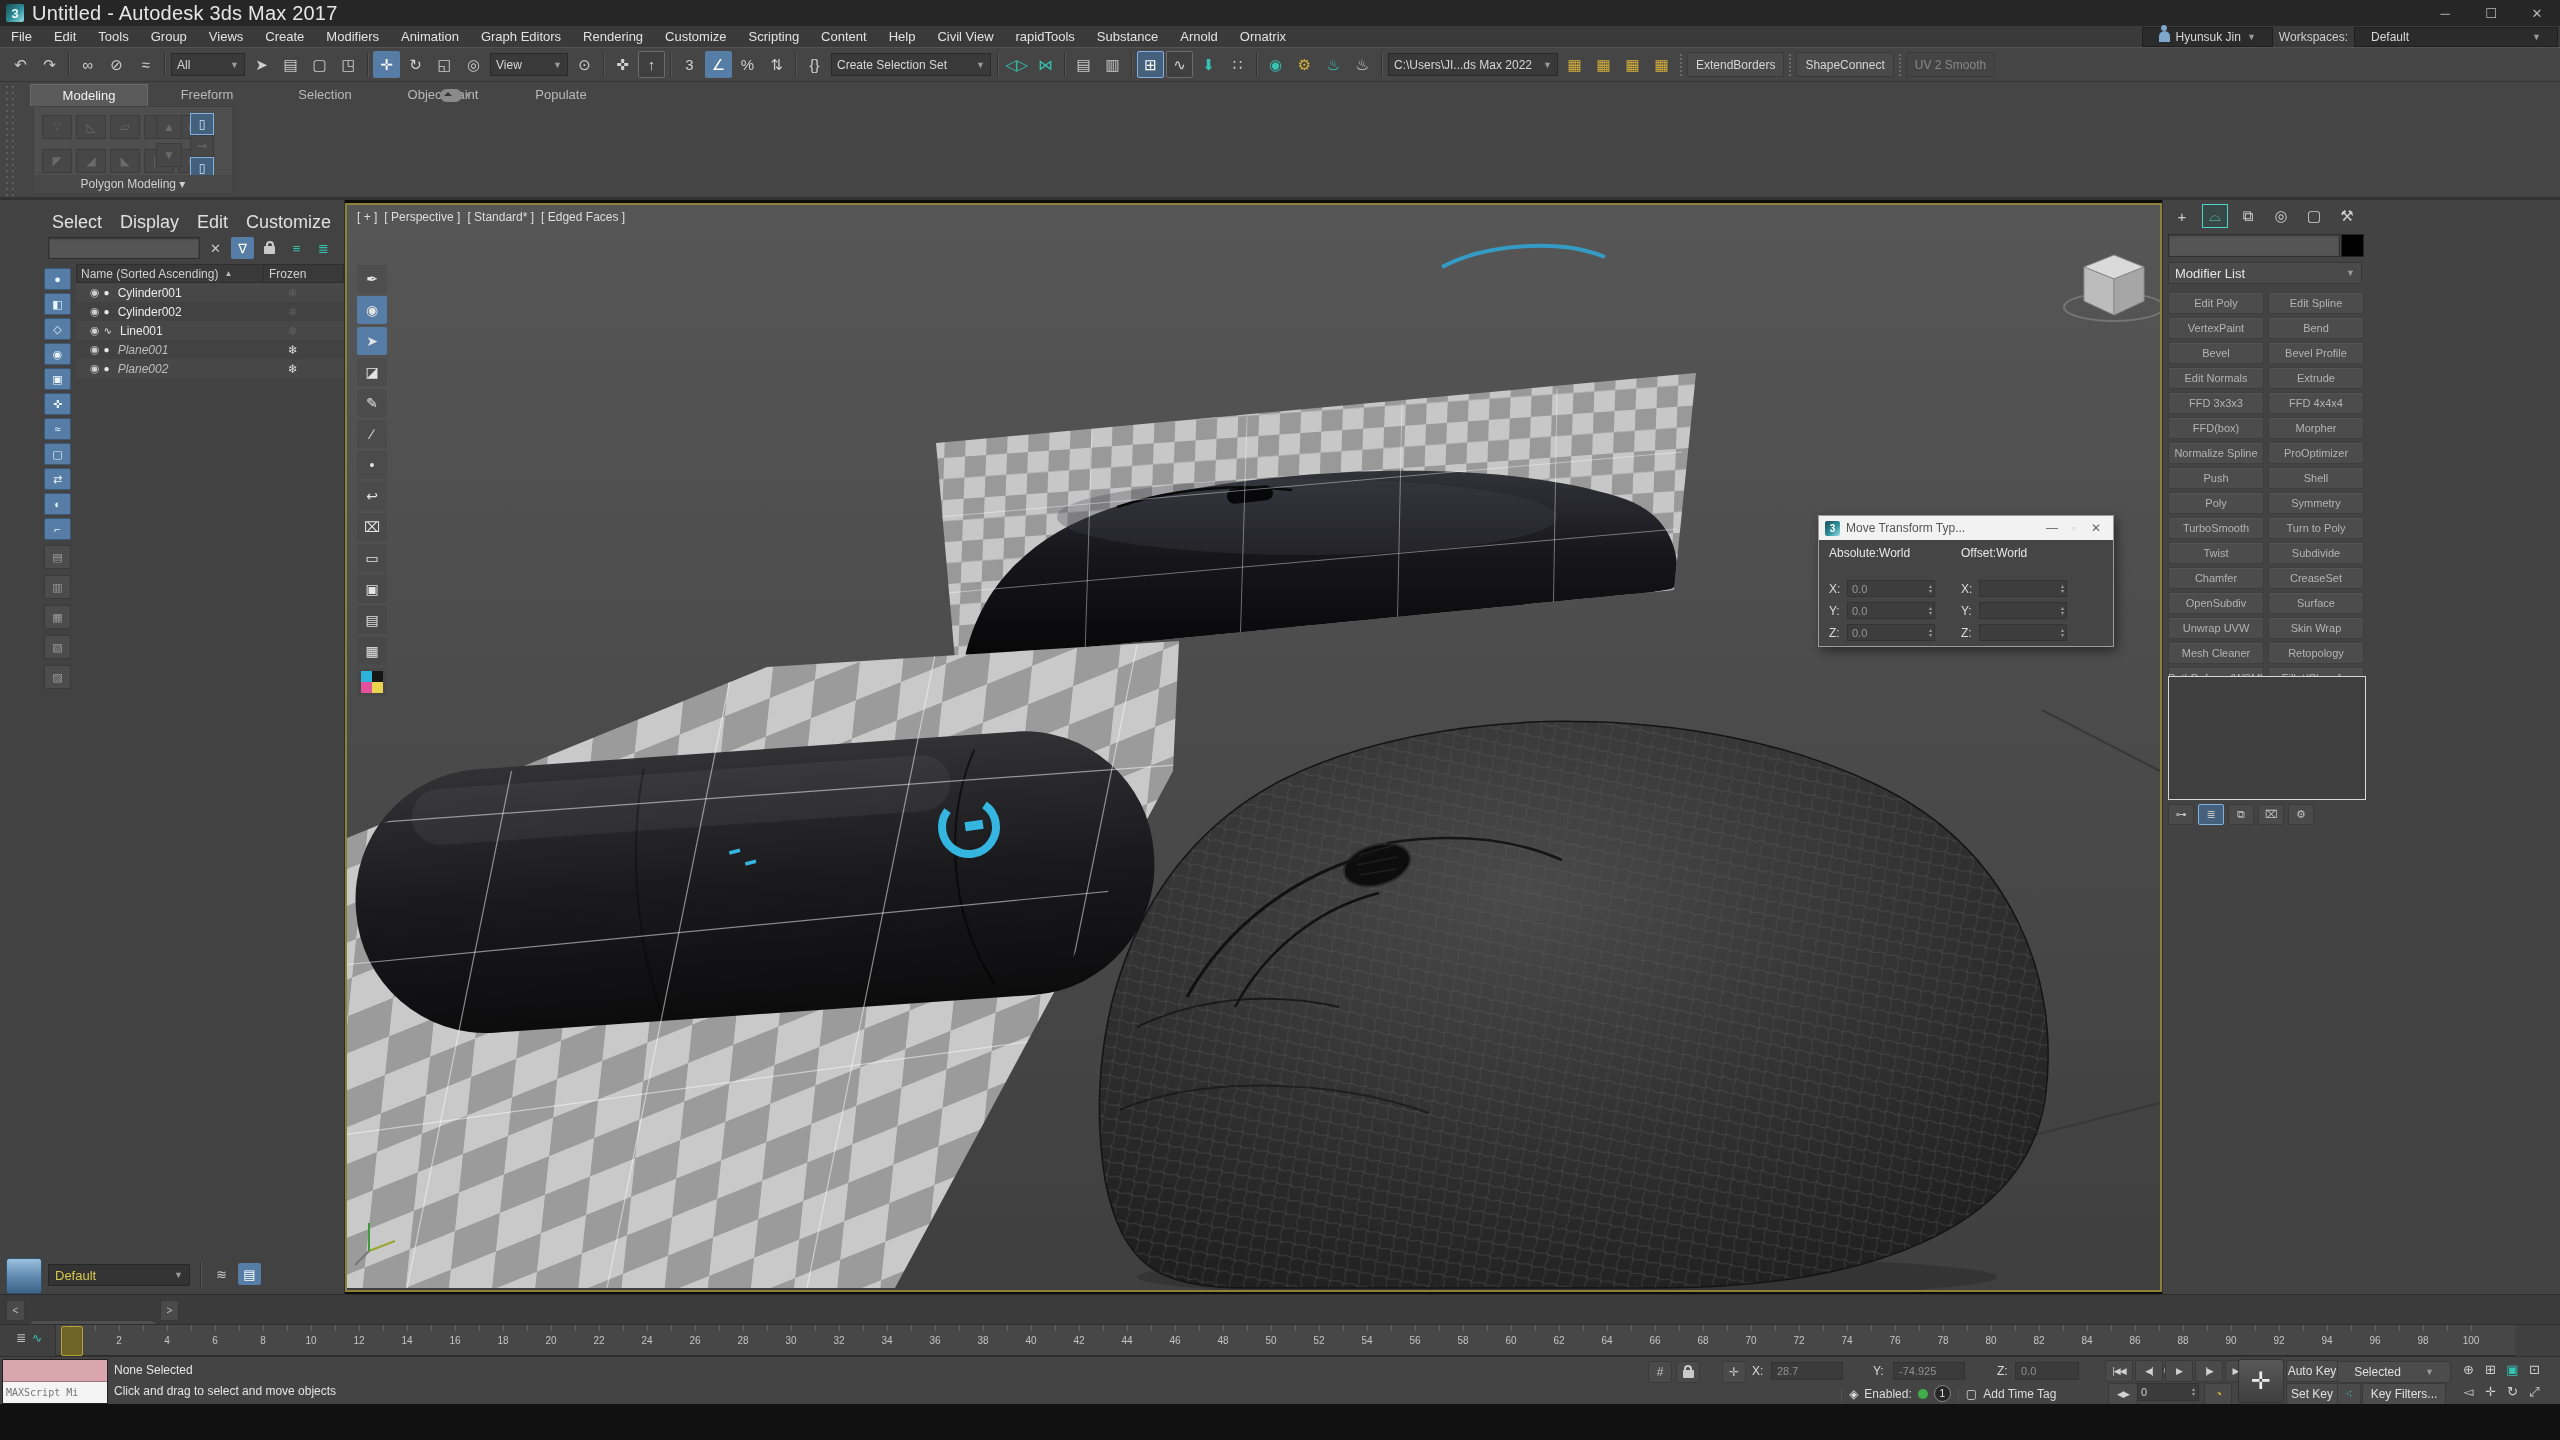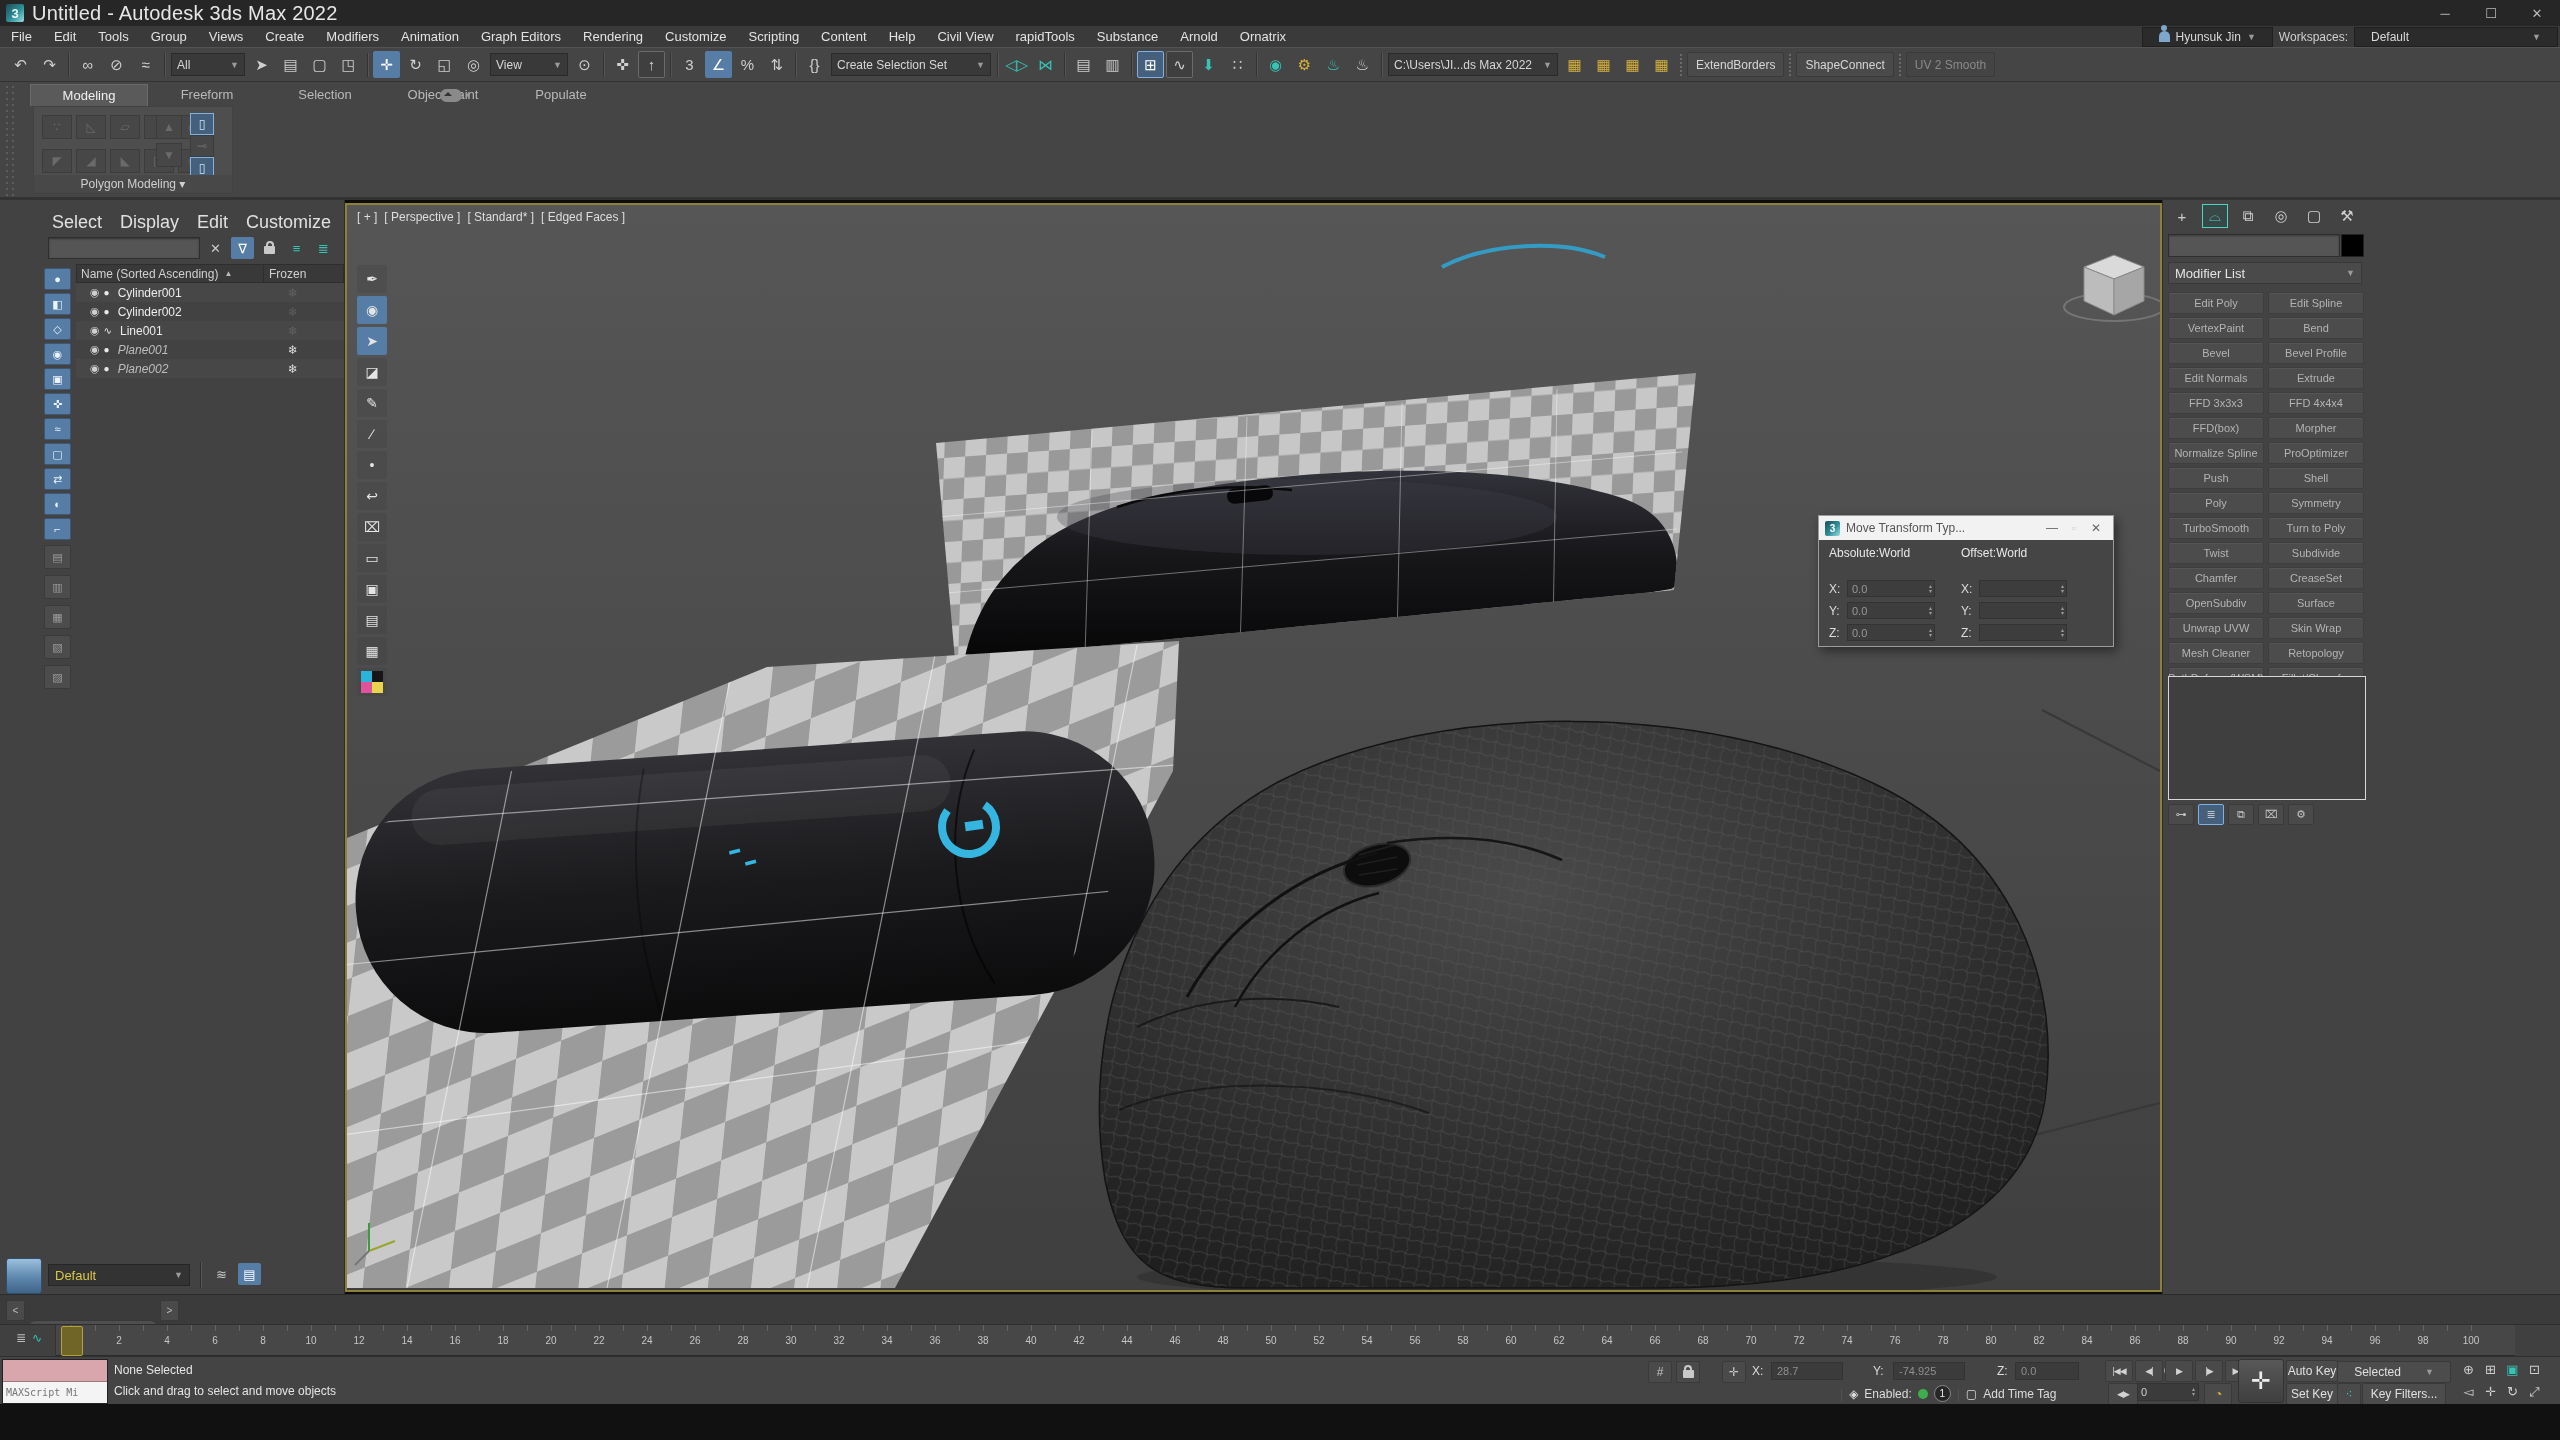--- a/index.html
+++ b/index.html
@@ -179,21 +179,21 @@
   .nav{color:#cfcfcf;font-size:13px;display:flex;align-items:center;justify-content:center;}
   .nav.teal{color:#35c3b4;}
   #blackstrip{left:0;top:1404px;width:2560px;height:36px;background:#111;}
   .noi{pointer-events:none;}
 </style>
 </head>
 <body>
 
 <div class="abs" id="titlebar">
   <div id="app-icon">3</div>
-  <div id="window-title">Untitled - Autodesk 3ds Max 2022</div>
+  <div id="window-title">Untitled - Autodesk 3ds Max 2017</div>
   <div style="flex:1"></div>
   <div id="win-controls" style="display:flex">
       <div class="win-ctrl">─</div>
       <div class="win-ctrl">☐</div>
       <div class="win-ctrl">✕</div>
     </div>
 </div>
 
 <div class="abs" id="menubar">
   <div id="menu-items" style="display:flex">

